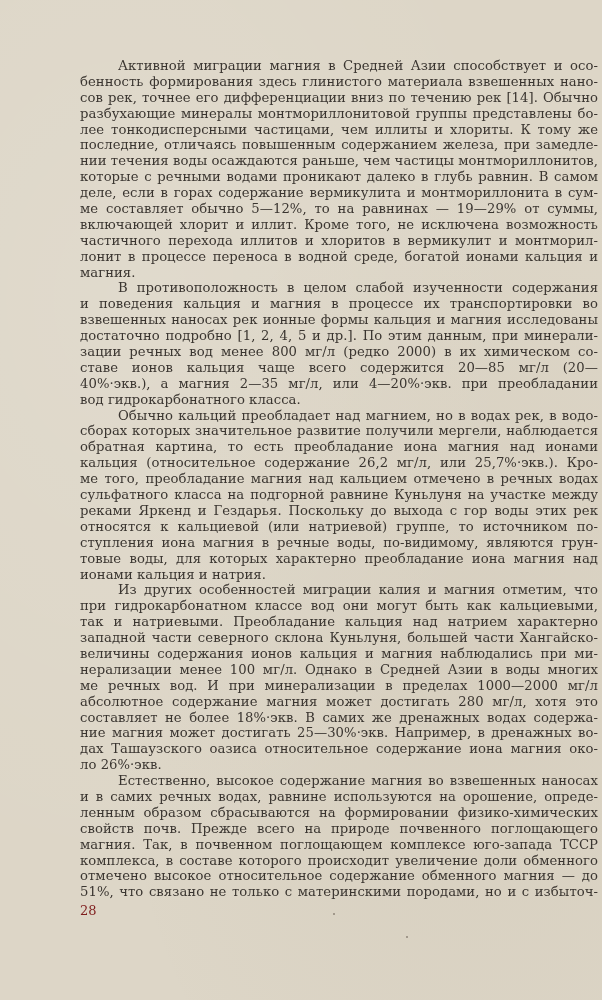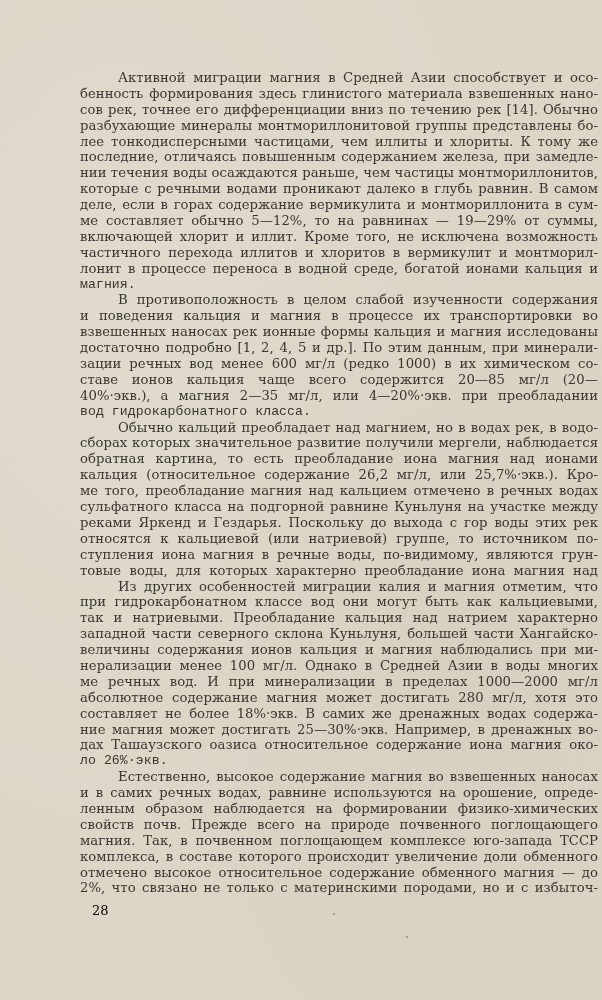--- a/index.html
+++ b/index.html
@@ -14,48 +14,46 @@
     background-image:
       radial-gradient(ellipse at 20% 30%, rgba(255,255,255,0.10), rgba(0,0,0,0) 60%),
       radial-gradient(ellipse at 80% 70%, rgba(120,100,70,0.06), rgba(0,0,0,0) 55%);
     position: relative;
     font-family: "DejaVu Serif", "Liberation Serif", serif;
     color: #3a3530;
   }
   .page {
     position: absolute;
     left: 80px;
-    top: 70px;
+    top: 58px;
     width: 518px;
   }
   .line {
     display: block;
     height: 15.9px;
     line-height: 15.9px;
     font-size: 13.2px;
     white-space: nowrap;
     text-align: justify;
     text-align-last: justify;
     letter-spacing: 0.05px;
   }
   .line.indent {
     padding-left: 38px;
   }
   .line.last {
     text-align-last: left;
-    font-family: Liberation Mono, monospace;
   }
   .page-number {
     position: absolute;
     left: 80px;
     top: 903px;
     font-size: 13px;
     font-family: "DejaVu Serif", "Liberation Serif", serif;
-    color: #000000;
-    margin-left: 12px;
+    color: #7f1d1d;
   }
   .speck {
     position: absolute;
     width: 2px;
     height: 2px;
     border-radius: 50%;
     background: rgba(80,70,60,0.55);
   }
 </style>
 </head>
@@ -78,63 +76,64 @@
     <span class="line">частичного перехода иллитов и хлоритов в вермикулит и монтморил-</span>
     <span class="line">лонит в процессе переноса в водной среде, богатой ионами кальция и</span>
     <span class="line last">магния.</span>
   </div>
 
   <div>
     <span class="line indent">В противоположность в целом слабой изученности содержания</span>
     <span class="line">и поведения кальция и магния в процессе их транспортировки во</span>
     <span class="line">взвешенных наносах рек ионные формы кальция и магния исследованы</span>
     <span class="line">достаточно подробно [1, 2, 4, 5 и др.]. По этим данным, при минерали-</span>
-    <span class="line">зации речных вод менее 600 мг/л (редко 1000) в их химическом со-</span>
+    <span class="line">зации речных вод менее 800 мг/л (редко 2000) в их химическом со-</span>
     <span class="line">ставе ионов кальция чаще всего содержится 20—85 мг/л (20—</span>
     <span class="line">40%·экв.), а магния 2—35 мг/л, или 4—20%·экв. при преобладании</span>
     <span class="line last">вод гидрокарбонатного класса.</span>
   </div>
 
   <div>
     <span class="line indent">Обычно кальций преобладает над магнием, но в водах рек, в водо-</span>
     <span class="line">сборах которых значительное развитие получили мергели, наблюдается</span>
     <span class="line">обратная картина, то есть преобладание иона магния над ионами</span>
     <span class="line">кальция (относительное содержание 26,2 мг/л, или 25,7%·экв.). Кро-</span>
     <span class="line">ме того, преобладание магния над кальцием отмечено в речных водах</span>
     <span class="line">сульфатного класса на подгорной равнине Куньлуня на участке между</span>
     <span class="line">реками Яркенд и Гездарья. Поскольку до выхода с гор воды этих рек</span>
     <span class="line">относятся к кальциевой (или натриевой) группе, то источником по-</span>
     <span class="line">ступления иона магния в речные воды, по-видимому, являются грун-</span>
     <span class="line">товые воды, для которых характерно преобладание иона магния над</span>
+    <span class="line last">ионами кальция и натрия.</span>
   </div>
 
   <div>
     <span class="line indent">Из других особенностей миграции калия и магния отметим, что</span>
     <span class="line">при гидрокарбонатном классе вод они могут быть как кальциевыми,</span>
     <span class="line">так и натриевыми. Преобладание кальция над натрием характерно</span>
     <span class="line">западной части северного склона Куньлуня, большей части Хангайско-</span>
     <span class="line">величины содержания ионов кальция и магния наблюдались при ми-</span>
     <span class="line">нерализации менее 100 мг/л. Однако в Средней Азии в воды многих</span>
     <span class="line">ме речных вод. И при минерализации в пределах 1000—2000 мг/л</span>
     <span class="line">абсолютное содержание магния может достигать 280 мг/л, хотя это</span>
     <span class="line">составляет не более 18%·экв. В самих же дренажных водах содержа-</span>
     <span class="line">ние магния может достигать 25—30%·экв. Например, в дренажных во-</span>
     <span class="line">дах Ташаузского оазиса относительное содержание иона магния око-</span>
     <span class="line last">ло 26%·экв.</span>
   </div>
 
   <div>
     <span class="line indent">Естественно, высокое содержание магния во взвешенных наносах</span>
     <span class="line">и в самих речных водах, равнине используются на орошение, опреде-</span>
-    <span class="line">ленным образом наблюдается на формировании физико-химических</span>
+    <span class="line">ленным образом сбрасываются на формировании физико-химических</span>
     <span class="line">свойств почв. Прежде всего на природе почвенного поглощающего</span>
     <span class="line">магния. Так, в почвенном поглощающем комплексе юго-запада ТССР</span>
     <span class="line">комплекса, в составе которого происходит увеличение доли обменного</span>
     <span class="line">отмечено высокое относительное содержание обменного магния — до</span>
-    <span class="line">2%, что связано не только с материнскими породами, но и с избыточ-</span>
+    <span class="line">51%, что связано не только с материнскими породами, но и с избыточ-</span>
   </div>
 </div>
 
 <div class="page-number">28</div>
 
 <div class="speck" style="left:333px;top:913px;"></div>
 <div class="speck" style="left:406px;top:936px;"></div>
 <div class="speck" style="left:330px;top:810px;"></div>
 
 </body></html>

